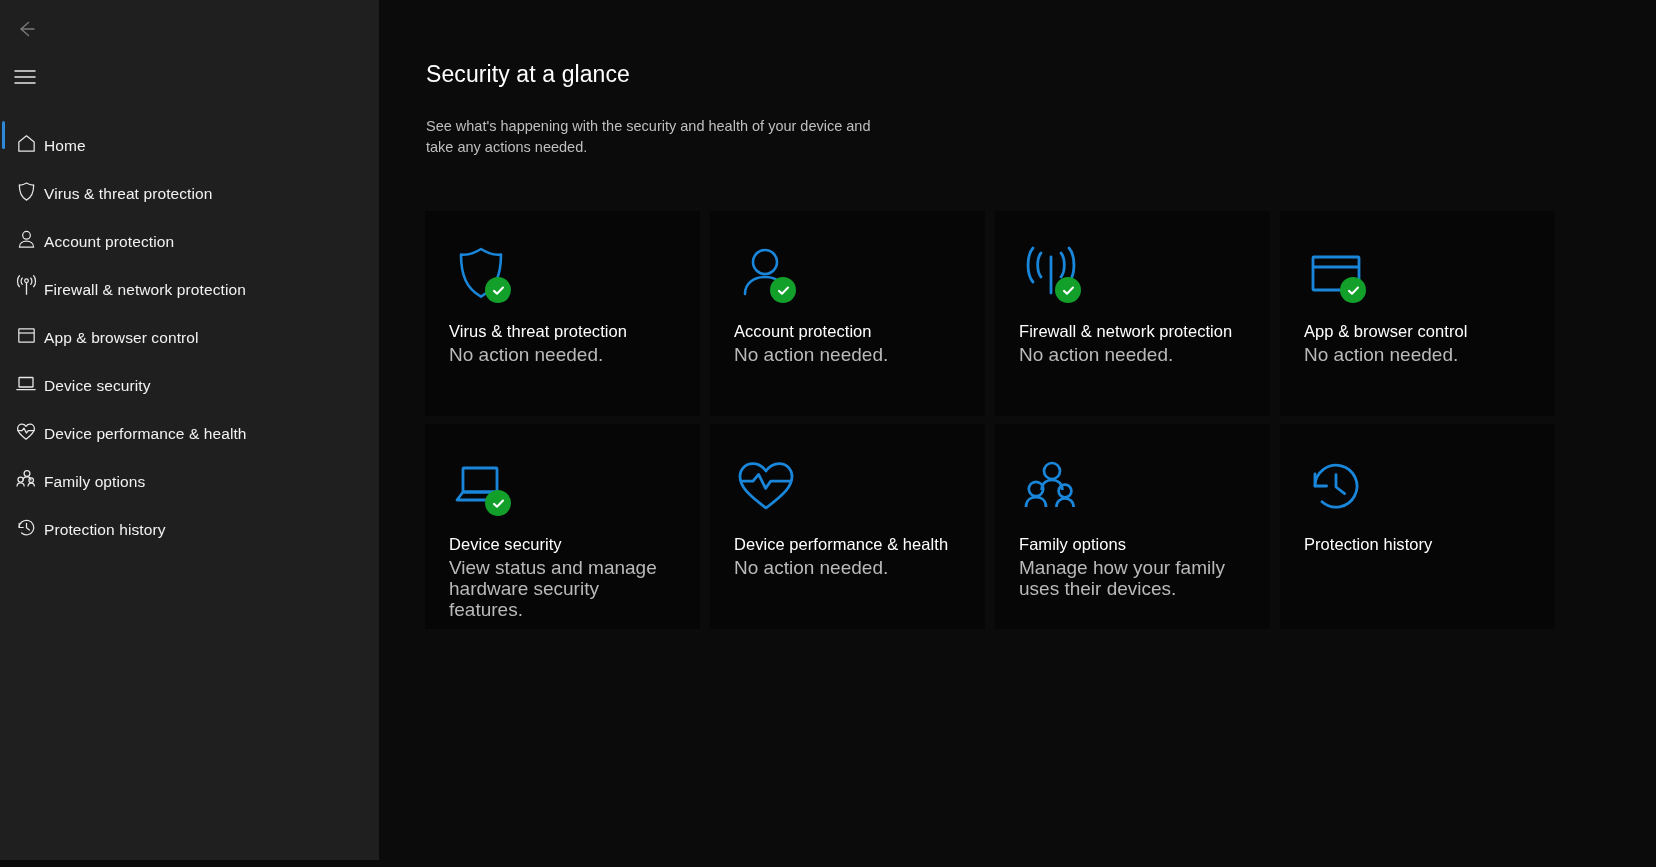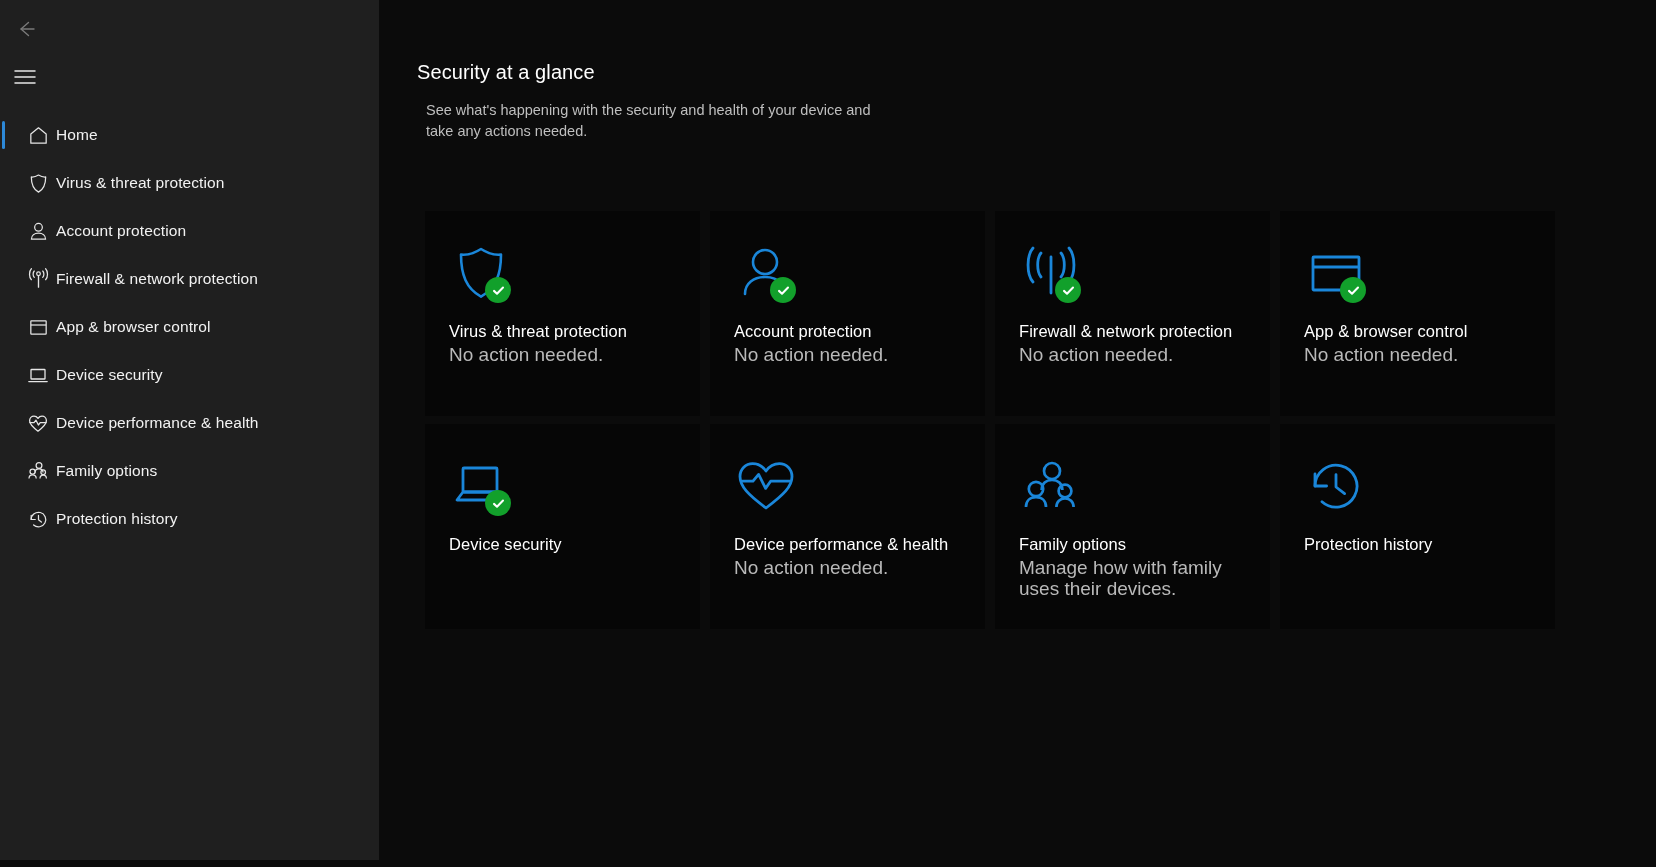--- a/index.html
+++ b/index.html
@@ -48,24 +48,24 @@
   .nav-list {
     position: absolute;
     top: 115px;
     left: 0;
     width: 379px;
   }
 
   .nav-item {
     position: relative;
     display: flex;
-    align-items: center;
+    align-items: flex-end;
     height: 40px;
     margin-bottom: 8px;
-    padding-left: 20px;
+    padding-left: 8px;
     cursor: pointer;
   }
 
   .nav-item .sel-bar {
     position: absolute;
     left: 2px;
     top: 6px;
     width: 3px;
     height: 28px;
     background: #2d89d8;
@@ -94,32 +94,32 @@
   .main {
     position: relative;
     flex: 1 1 auto;
     height: 867px;
     background: #0b0b0b;
     overflow: hidden;
   }
 
   .page-title {
     position: absolute;
-    left: 38px;
+    left: 47px;
     top: 61px;
-    font-size: 20px;
+    font-size: 23px;
     font-weight: 400;
     color: #ffffff;
     letter-spacing: 0.1px;
   }
 
   .page-sub {
     position: absolute;
     left: 47px;
-    top: 100px;
+    top: 116px;
     width: 470px;
     font-size: 14.5px;
     line-height: 21px;
     color: #bfbfbf;
   }
 
   .grid {
     position: absolute;
     left: 46px;
     top: 211px;
@@ -393,20 +393,21 @@
             <rect x="14" y="14" width="34" height="24" stroke-width="2.8" rx="1"></rect>
             <path d="M8 46 L54 46 L48 38 L14 38 Z" stroke-width="2.8" stroke-linejoin="round" fill="none"></path>
           </svg>
           <div class="badge">
             <svg width="15" height="15" viewBox="0 0 16 16">
               <path d="M3.2 8.4 L6.4 11.4 L12.8 4.8" stroke-width="2.2" stroke-linecap="round" stroke-linejoin="round"></path>
             </svg>
           </div>
         </div>
         <div class="card-title">Device security</div>
+        <div class="card-desc">View status and manage hardware security features.</div>
       </div>
 
       <div class="card">
         <div class="card-icon">
           <svg width="64" height="64" viewBox="0 0 64 64">
             <path d="M32 54 C14 40.6 6 32.4 6 22.6 C6 15 11.8 9.6 18.6 9.6 C23.6 9.6 28.8 12.4 32 17 C35.2 12.4 40.4 9.6 45.4 9.6 C52.2 9.6 58 15 58 22.6 C58 32.4 50 40.6 32 54 Z" stroke-width="2.8" stroke-linejoin="round"></path>
             <path d="M7.2 27.2 L19 27.2 L24.6 20.4 L31.6 34.4 L36.6 27.2 L56.8 27.2" stroke-width="2.8" stroke-linejoin="round" stroke-linecap="round" fill="none"></path>
           </svg>
         </div>
         <div class="card-title">Device performance &amp; health</div>
@@ -418,21 +419,21 @@
           <svg width="64" height="64" viewBox="0 0 64 64">
             <circle cx="33" cy="17" r="8" stroke-width="2.7"></circle>
             <path d="M22.6 36 C22.6 29.6 27.2 26 33 26 C38.8 26 43.4 29.6 43.4 36" stroke-width="2.7" stroke-linejoin="round" fill="none"></path>
             <circle cx="17" cy="35" r="7.2" stroke-width="2.7"></circle>
             <path d="M7 53 C7 46.8 11.2 43.2 17 43.2 C22.8 43.2 27 46.8 27 53" stroke-width="2.7" stroke-linejoin="round" fill="none"></path>
             <circle cx="46" cy="37" r="6.4" stroke-width="2.7"></circle>
             <path d="M37.4 53 C37.4 47.6 41.2 44.4 46 44.4 C50.8 44.4 54.6 47.6 54.6 53" stroke-width="2.7" stroke-linejoin="round" fill="none"></path>
           </svg>
         </div>
         <div class="card-title">Family options</div>
-        <div class="card-desc">Manage how with family uses their devices.</div>
+        <div class="card-desc">Manage how your family uses their devices.</div>
       </div>
 
       <div class="card">
         <div class="card-icon">
           <svg width="64" height="64" viewBox="0 0 64 64">
             <path d="M11 32 A21 21 0 1 1 18 47.8" stroke-width="2.8" stroke-linecap="round" fill="none"></path>
             <path d="M11 20 L11 32 L22.6 32" stroke-width="2.8" stroke-linejoin="round" stroke-linecap="round" fill="none"></path>
             <path d="M32 20.6 L32 33 L40.6 39.6" stroke-width="2.8" stroke-linecap="round" stroke-linejoin="round" fill="none"></path>
           </svg>
         </div>

